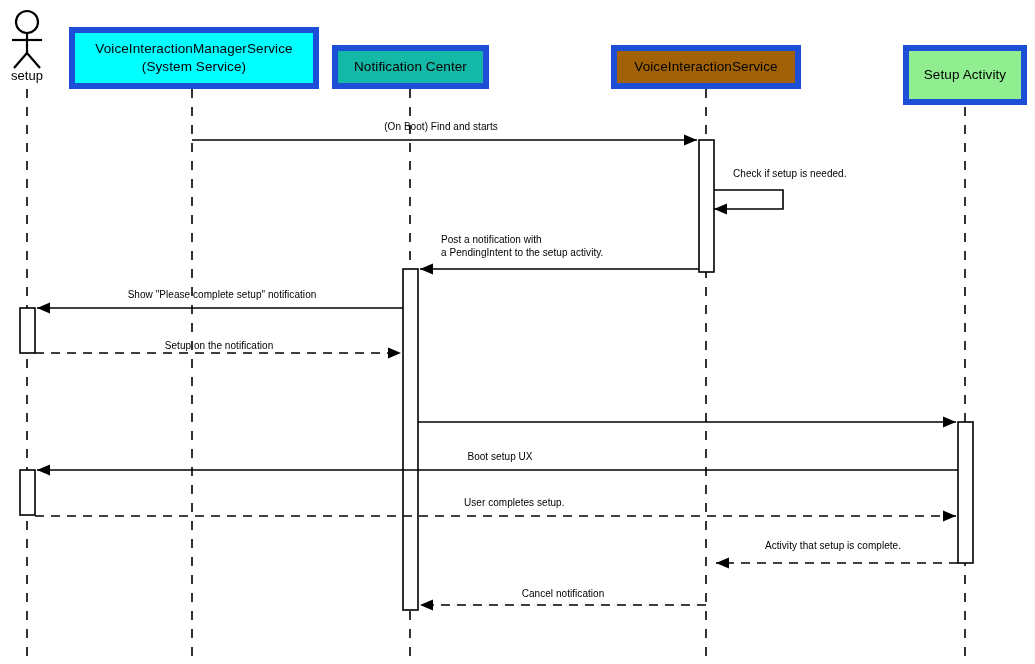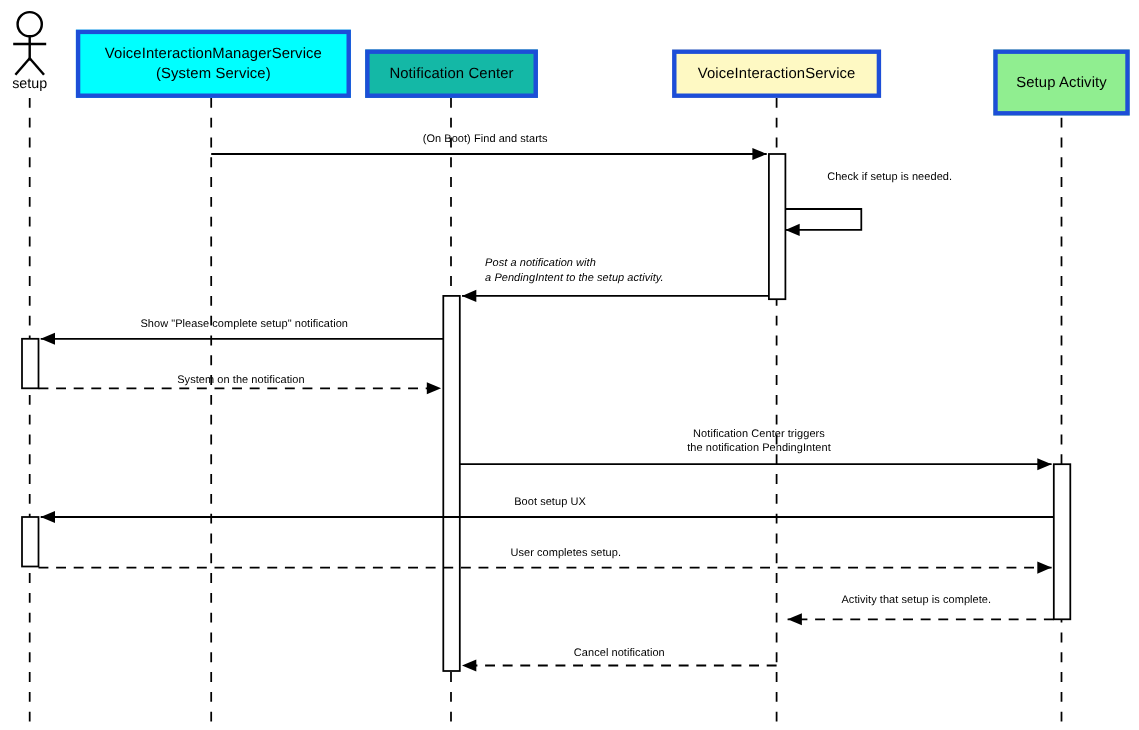--- a/index.html
+++ b/index.html
@@ -22,21 +22,21 @@
   #diagram-svg {
     position: absolute;
     left: 0;
     top: 0;
     width: 1035px;
     height: 664px;
   }
   .participant-box {
     position: absolute;
     box-sizing: border-box;
-    border: 4px solid #1d4ed8;
+    border: 6px solid #1d4ed8;
     display: flex;
     align-items: center;
     justify-content: center;
     text-align: center;
     font-size: 13.5px;
     line-height: 1.35;
     color: #000000;
     white-space: pre-line;
     letter-spacing: 0.1px;
   }
@@ -139,37 +139,35 @@
       </g>
   </svg>
 
   <div class="actor-label" style="left:27px; top:68px;">setup</div>
 
   <div class="participant-box" style="left:69px; top:27px; width:250px; height:62px; background:#00ffff;">VoiceInteractionManagerService
 (System Service)</div>
 
   <div class="participant-box" style="left:332px; top:45px; width:157px; height:44px; background:#14b8a6;">Notification Center</div>
 
-  <div class="participant-box" style="left:611px; top:45px; width:190px; height:44px; background:#fef9c3;">VoiceInteractionService</div>
+  <div class="participant-box" style="left:611px; top:45px; width:190px; height:44px; background:#a16207;">VoiceInteractionService</div>
 
   <div class="participant-box" style="left:903px; top:45px; width:124px; height:60px; background:#90ee90;">Setup Activity</div>
 
   <div class="msg-label center" style="left:441px; top:121px;">(On Boot) Find and starts</div>
 
-  <div class="msg-label left" style="left:733px; top:156px;margin-left:19px;">Check if setup is needed.</div>
+  <div class="msg-label left" style="left:733px; top:168px;">Check if setup is needed.</div>
 
-  <div class="msg-label left" style="left:441px; top:234px;font-style:italic;">Post a notification with
+  <div class="msg-label left" style="left:441px; top:234px;">Post a notification with
 a PendingIntent to the setup activity.</div>
 
   <div class="msg-label center" style="left:222px; top:289px;">Show "Please complete setup" notification</div>
 
-  <div class="msg-label center" style="left:219px; top:340px;">System on the notification</div>
+  <div class="msg-label center" style="left:219px; top:340px;">Setup on the notification</div>
 
-  <div class="msg-label center" style="left:690px; top:389px;">Notification Center triggers
-the notification PendingIntent</div>
 
   <div class="msg-label center" style="left:500px; top:451px;">Boot setup UX</div>
 
   <div class="msg-label left" style="left:424px; top:497px;margin-left:40px;">User completes setup.</div>
 
   <div class="msg-label center" style="left:833px; top:540px;">Activity that setup is complete.</div>
 
   <div class="msg-label center" style="left:563px; top:588px;">Cancel notification</div>
 
 </div>

